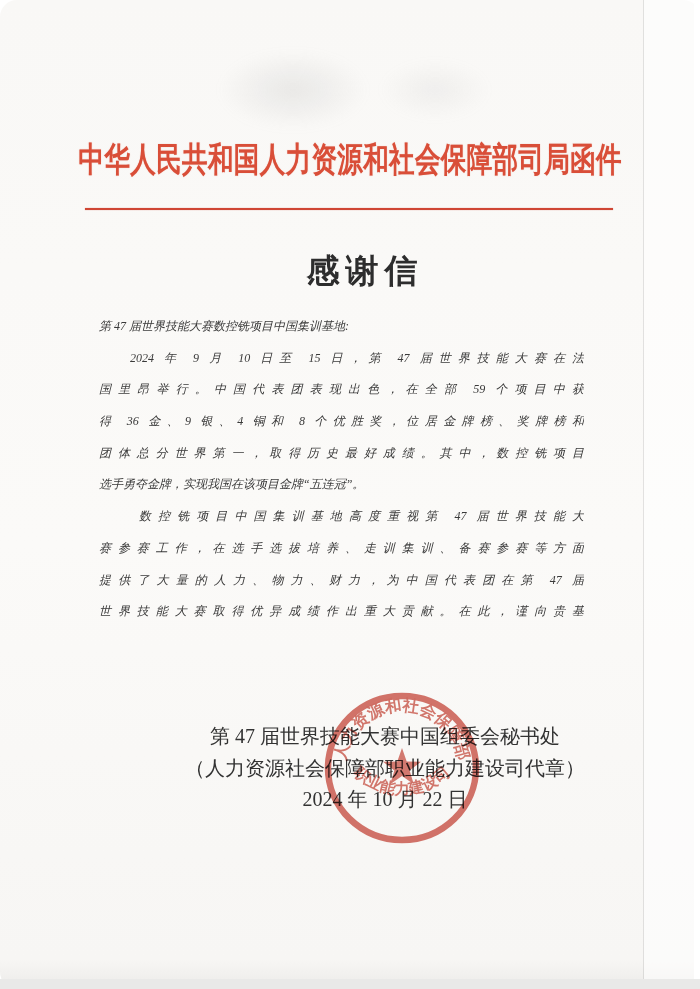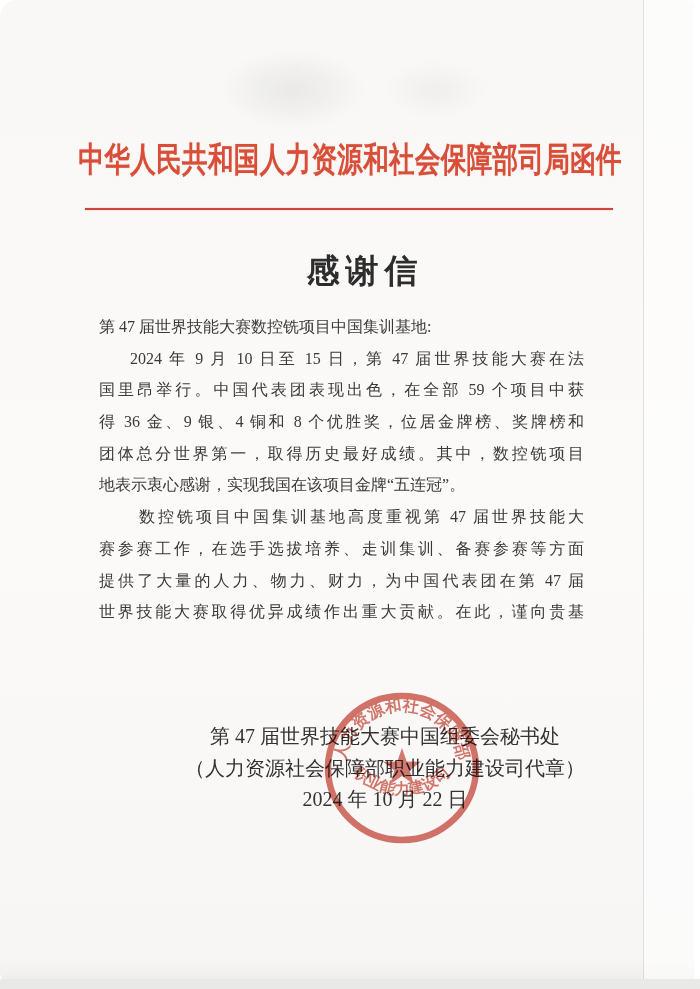--- a/index.html
+++ b/index.html
@@ -65,22 +65,23 @@
   .doc-title{
     position:absolute;top:249px;left:0;right:0;
     text-align:center;
     transform:translateX(15px);
     font-size:33px;font-weight:bold;letter-spacing:6px;
     color:#2d2d2d;
   }
   
   .body-block{
     position:absolute;left:99px;top:311px;width:485px;
-    font-size:16px;line-height:31.7px;
+    font-size:12px;line-height:31.7px;
     color:#3a3a3a;
+    font-style:italic;
   }
   .line{height:31.7px;white-space:nowrap;}
   .line.fill{
     white-space:normal;
     text-align:justify;
     text-align-last:justify;
     overflow:hidden;
   }
   .line.ind1{padding-left:31px;box-sizing:border-box;}
   .line.ind2{padding-left:40px;box-sizing:border-box;}
@@ -124,21 +125,21 @@
   <div class="red-rule"></div>
 
   <div class="doc-title">感谢信</div>
 
   <div class="body-block">
     <div class="line">第 47 届世界技能大赛数控铣项目中国集训基地:</div>
     <div class="line fill ind1">2024 年 9 月 10 日至 15 日，第 47 届世界技能大赛在法</div>
     <div class="line fill">国里昂举行。中国代表团表现出色，在全部 59 个项目中获</div>
     <div class="line fill">得 36 金、9 银、4 铜和 8 个优胜奖，位居金牌榜、奖牌榜和</div>
     <div class="line fill">团体总分世界第一，取得历史最好成绩。其中，数控铣项目</div>
-    <div class="line">地表示衷心感谢，实现我国在该项目金牌“五连冠”。</div>
+    <div class="line">选手勇夺金牌，实现我国在该项目金牌“五连冠”。</div>
     <div class="line fill ind2">数控铣项目中国集训基地高度重视第 47 届世界技能大</div>
     <div class="line fill">赛参赛工作，在选手选拔培养、走训集训、备赛参赛等方面</div>
     <div class="line fill">提供了大量的人力、物力、财力，为中国代表团在第 47 届</div>
     <div class="line fill">世界技能大赛取得优异成绩作出重大贡献。在此，谨向贵基</div>
   </div>
 
   <div class="signature">
     <div class="sig-line">第 47 届世界技能大赛中国组委会秘书处</div>
     <div class="sig-line">（人力资源社会保障部职业能力建设司代章）</div>
     <div class="sig-line">2024 年 10 月 22 日</div>

